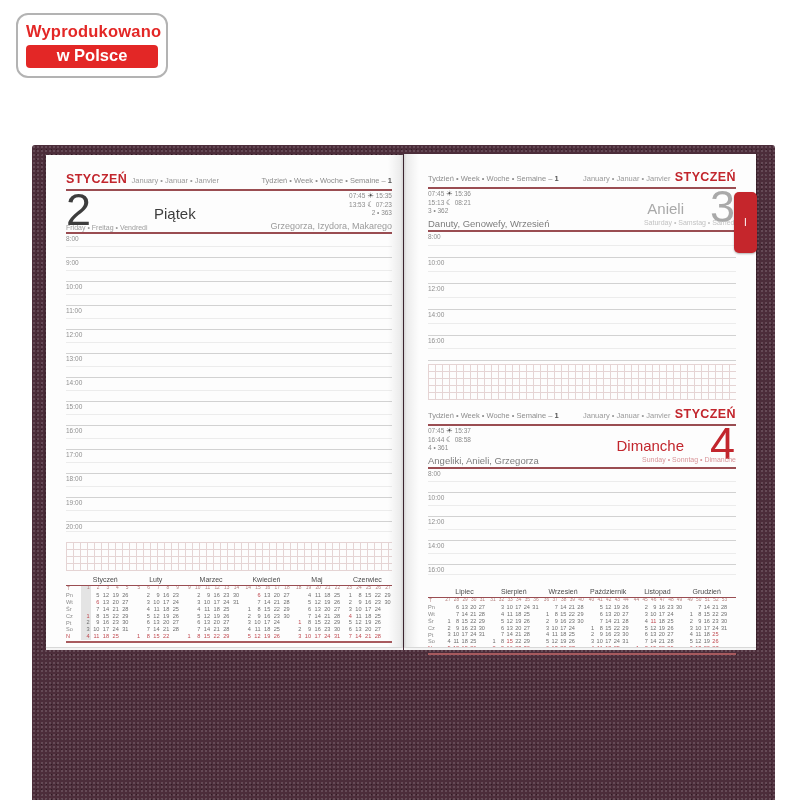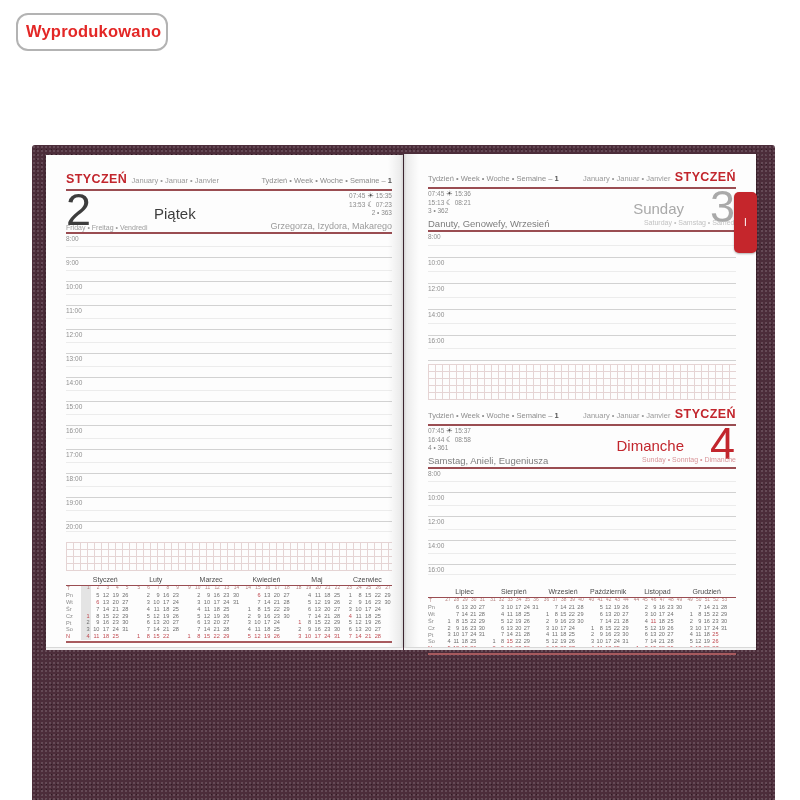--- a/index.html
+++ b/index.html
@@ -95,20 +95,21 @@
   .cal-wk.hl,.cal-cell.hl{background:#e4e4e4;}
   .cal-dl{height:6.9px;line-height:6.9px;font-size:5.6px;color:#8a8a8a;}
   .cal-t{height:7px;line-height:7px;text-align:left;padding-left:1px;}
   .cal-sp{height:10px;}
 </style>
 </head>
 <body>
 
 <div class="badge">
   <div class="badge-top">Wyprodukowano</div>
+  <div class="badge-bot">w Polsce</div>
 </div>
 
 <div class="book">
 
   <div class="page page-left">
     <div class="pad-l">
       <div class="pg-head">
         <div>
           <span class="month-red">STYCZEŃ</span>
           <span class="month-intl">January • Januar • Janvier</span>
@@ -581,21 +582,21 @@
           </div>
           <div>
             <span>15:13</span>
             <span class="icon">☾</span>
             <span>08:21</span>
           </div>
           <div>3 • 362</div>
         </div>
         <div class="namedays nd-left">Danuty, Genowefy, Wrzesień</div>
         <div class="big-num bn-right gray">3</div>
-        <div class="day-name dn-right gray">Sunday</div>
+        <div class="day-name dn-right gray">Anieli</div>
         <div class="day-intl di-right gray2">Saturday • Samstag • Samedi</div>
       </div>
 
       <div class="hours">
           <div class="hour-slot" style="height: 25px;">
             <div class="hour-label" style="position: absolute;">8:00</div>
           </div>
           <div class="hour-slot" style="height: 25px;">
             <div class="hour-label" style="position: absolute;">10:00</div>
           </div>
@@ -629,21 +630,21 @@
             <span class="icon">☀</span>
             <span>15:37</span>
           </div>
           <div>
             <span>16:44</span>
             <span class="icon">☾</span>
             <span>08:58</span>
           </div>
           <div>4 • 361</div>
         </div>
-        <div class="namedays nd-left">Samstag, Anieli, Eugeniusza</div>
+        <div class="namedays nd-left">Angeliki, Anieli, Grzegorza</div>
         <div class="big-num bn-right red">4</div>
         <div class="day-name dn-right red">Dimanche</div>
         <div class="day-intl di-right red2">Sunday • Sonntag • Dimanche</div>
       </div>
 
       <div class="hours">
           <div class="hour-slot" style="height: 23px;">
             <div class="hour-label" style="position: absolute;">8:00</div>
           </div>
           <div class="hour-slot" style="height: 23px;">

